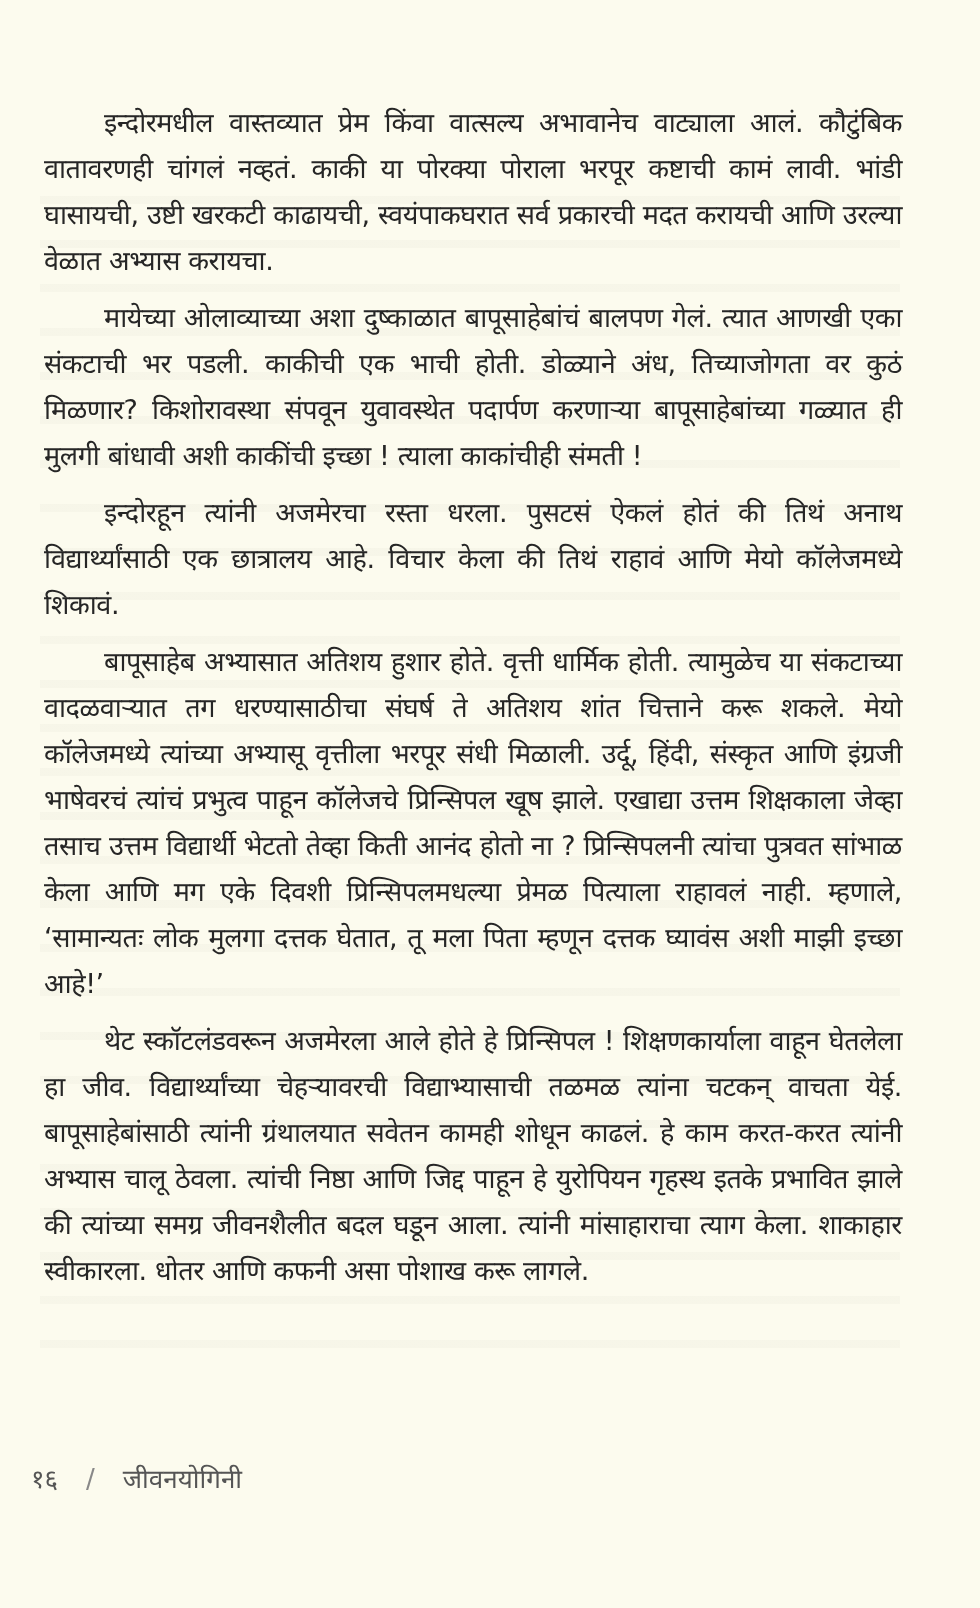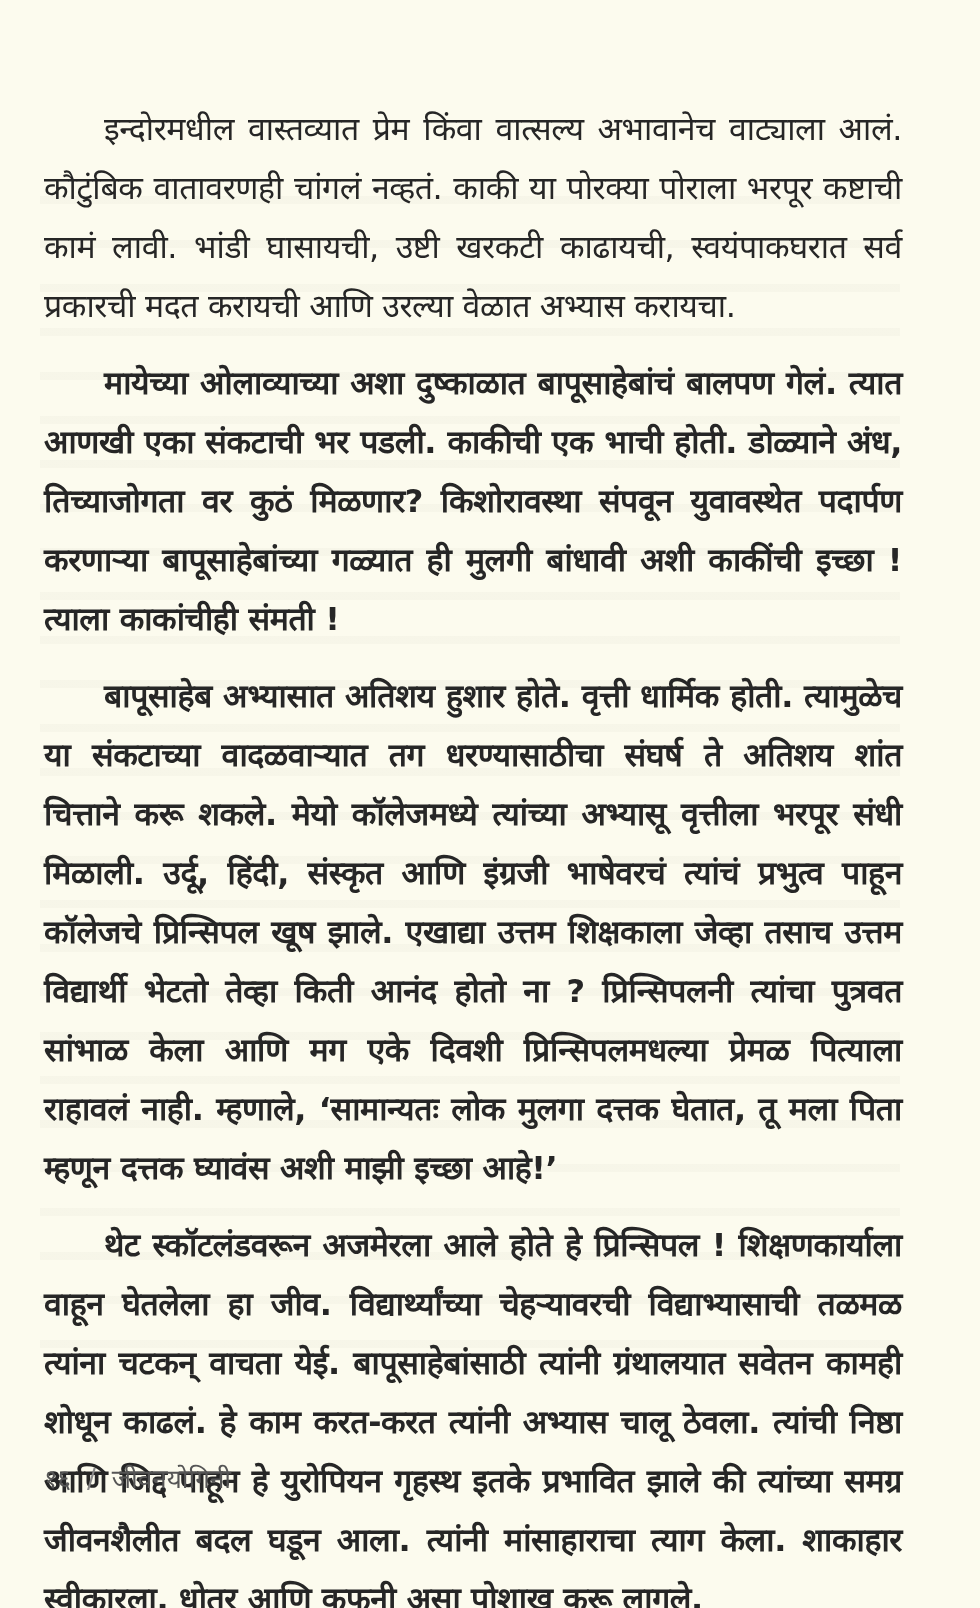--- a/index.html
+++ b/index.html
@@ -16,38 +16,37 @@
       color: #262626;
     }
     .page {
       position: absolute;
       left: 44px;
       top: 100px;
       width: 858px;
     }
     .para {
       margin: 0;
-      font-size: 32px;
-      line-height: 59px;
+      font-size: 27px;
+      line-height: 46px;
       text-align: justify;
       text-indent: 60px;
       letter-spacing: -0.4px;
     }
     .para + .para {
-      margin-top: 18px;
-      font-weight: bold;
+      margin-top: 11px;
     }
     .footer {
       position: absolute;
-      left: 44px;
+      left: 31px;
       top: 1460px;
       font-size: 26px;
       color: #555;
       display: flex;
-      gap: 16px;
+      gap: 28px;
       align-items: baseline;
       justify-content: flex-end;
     }
     .footer .sep { color: #888; }
     .bleed {
       position: absolute;
       left: 40px;
       top: 160px;
       width: 860px;
       height: 1200px;
@@ -57,20 +56,21 @@
     }
   </style>
 </head>
 <body>
 
 <div class="bleed"></div>
 
 <div class="page">
   <p class="para">इन्दोरमधील वास्तव्यात प्रेम किंवा वात्सल्य अभावानेच वाट्याला आलं. कौटुंबिक वातावरणही चांगलं नव्हतं. काकी या पोरक्या पोराला भरपूर कष्टाची कामं लावी. भांडी घासायची, उष्टी खरकटी काढायची, स्वयंपाकघरात सर्व प्रकारची मदत करायची आणि उरल्या वेळात अभ्यास करायचा.</p>
   <p class="para">मायेच्या ओलाव्याच्या अशा दुष्काळात बापूसाहेबांचं बालपण गेलं. त्यात आणखी एका संकटाची भर पडली. काकीची एक भाची होती. डोळ्याने अंध, तिच्याजोगता वर कुठं मिळणार? किशोरावस्था संपवून युवावस्थेत पदार्पण करणाऱ्या बापूसाहेबांच्या गळ्यात ही मुलगी बांधावी अशी काकींची इच्छा ! त्याला काकांचीही संमती !</p>
+  <p class="para">इन्दोरहून त्यांनी अजमेरचा रस्ता धरला. पुसटसं ऐकलं होतं की तिथं अनाथ विद्यार्थ्यांसाठी एक छात्रालय आहे. विचार केला की तिथं राहावं आणि मेयो कॉलेजमध्ये शिकावं.</p>
   <p class="para">बापूसाहेब अभ्यासात अतिशय हुशार होते. वृत्ती धार्मिक होती. त्यामुळेच या संकटाच्या वादळवाऱ्यात तग धरण्यासाठीचा संघर्ष ते अतिशय शांत चित्ताने करू शकले. मेयो कॉलेजमध्ये त्यांच्या अभ्यासू वृत्तीला भरपूर संधी मिळाली. उर्दू, हिंदी, संस्कृत आणि इंग्रजी भाषेवरचं त्यांचं प्रभुत्व पाहून कॉलेजचे प्रिन्सिपल खूष झाले. एखाद्या उत्तम शिक्षकाला जेव्हा तसाच उत्तम विद्यार्थी भेटतो तेव्हा किती आनंद होतो ना ? प्रिन्सिपलनी त्यांचा पुत्रवत सांभाळ केला आणि मग एके दिवशी प्रिन्सिपलमधल्या प्रेमळ पित्याला राहावलं नाही. म्हणाले, ‘सामान्यतः लोक मुलगा दत्तक घेतात, तू मला पिता म्हणून दत्तक घ्यावंस अशी माझी इच्छा आहे!’</p>
   <p class="para">थेट स्कॉटलंडवरून अजमेरला आले होते हे प्रिन्सिपल ! शिक्षणकार्याला वाहून घेतलेला हा जीव. विद्यार्थ्यांच्या चेहऱ्यावरची विद्याभ्यासाची तळमळ त्यांना चटकन् वाचता येई. बापूसाहेबांसाठी त्यांनी ग्रंथालयात सवेतन कामही शोधून काढलं. हे काम करत-करत त्यांनी अभ्यास चालू ठेवला. त्यांची निष्ठा आणि जिद्द पाहून हे युरोपियन गृहस्थ इतके प्रभावित झाले की त्यांच्या समग्र जीवनशैलीत बदल घडून आला. त्यांनी मांसाहाराचा त्याग केला. शाकाहार स्वीकारला. धोतर आणि कफनी असा पोशाख करू लागले.</p>
 </div>
 
 <div class="footer">
   <span>१६</span>
   <span class="sep">/</span>
   <span>जीवनयोगिनी</span>
 </div>
 

